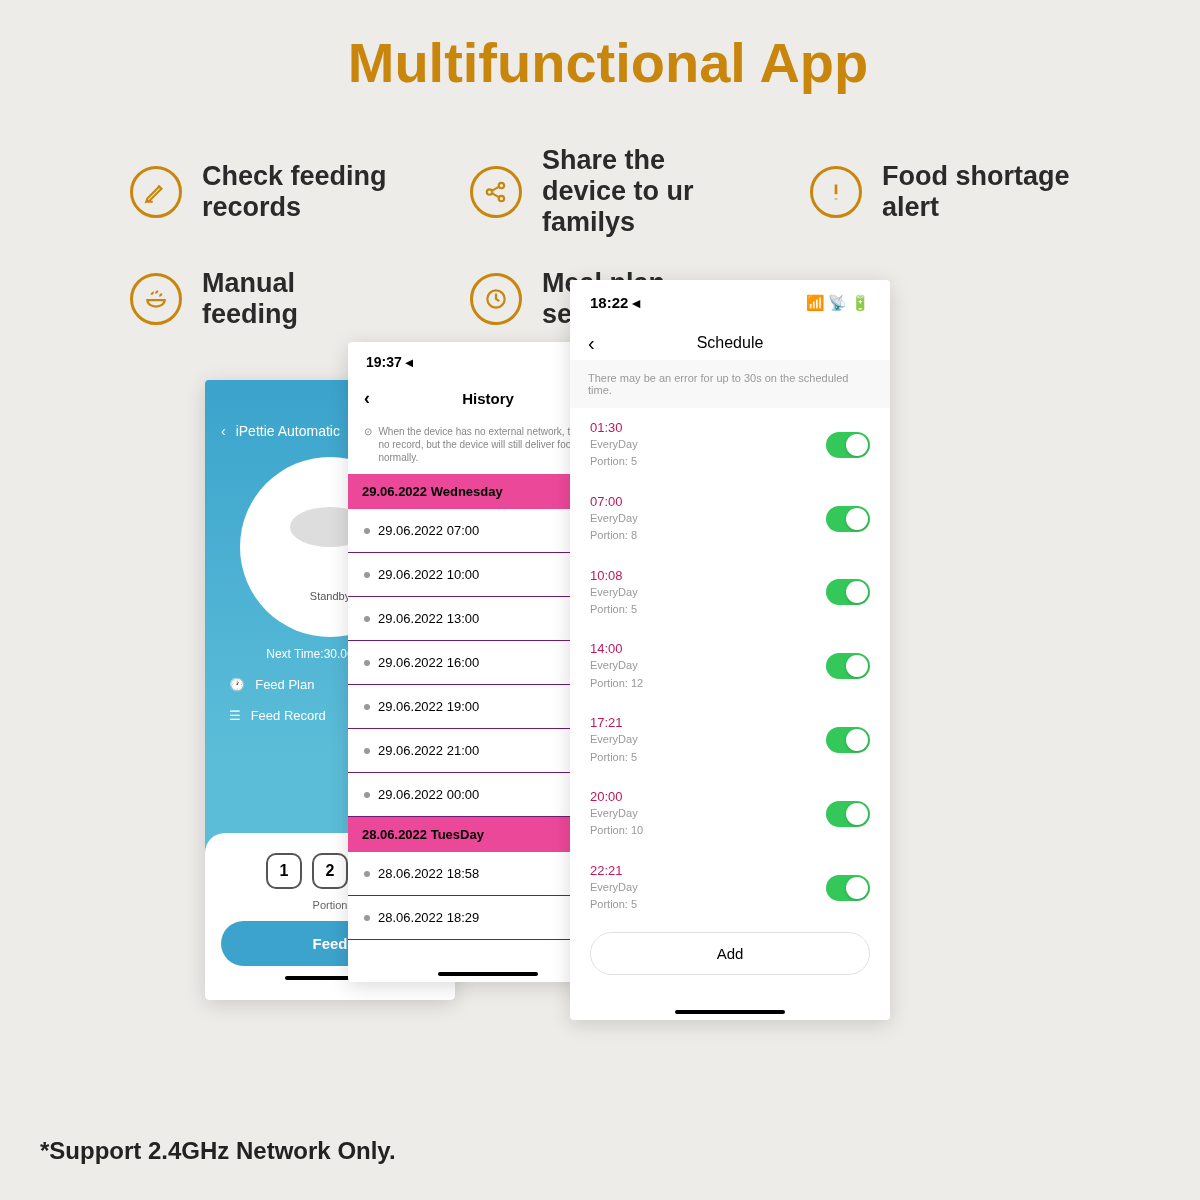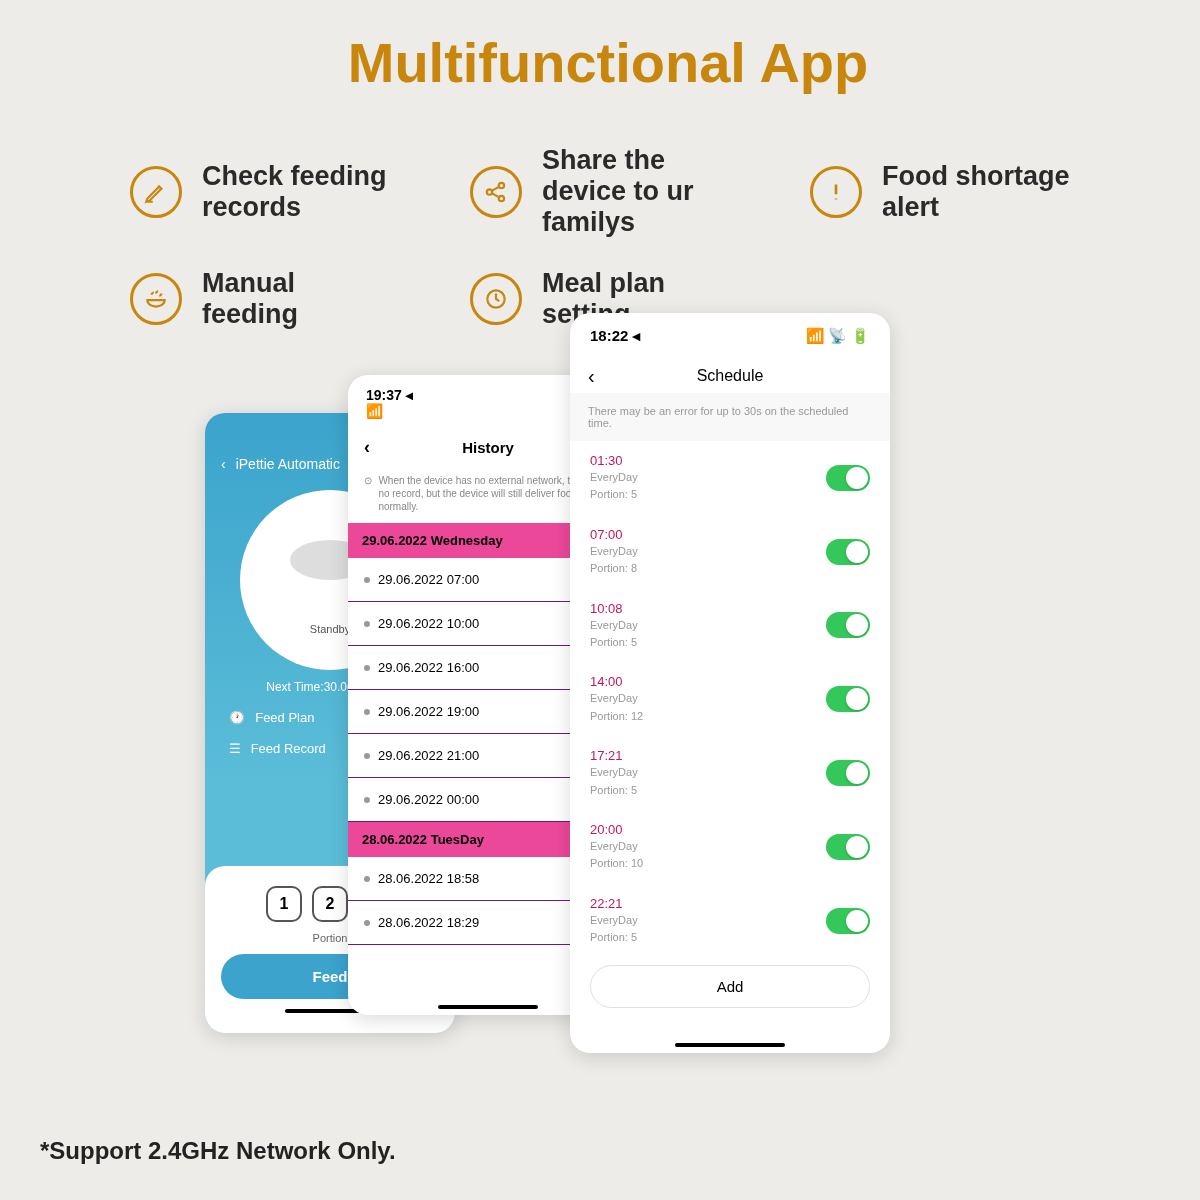--- a/index.html
+++ b/index.html
@@ -7,39 +7,39 @@
 
 .title { text-align: center; font-size: 56px; font-weight: 700; color: #c8860d; padding-top: 30px; padding-left: 16px; }
 
 .features { display: grid; grid-template-columns: 1fr 1fr 1fr; gap: 30px 80px; padding: 50px 130px 30px; }
 .feature { display: flex; align-items: center; gap: 20px; }
 .feature-icon { width: 52px; height: 52px; border: 3px solid #c8860d; border-radius: 50%; display: flex; align-items: center; justify-content: center; flex-shrink: 0; }
 .feature-icon svg { width: 26px; height: 26px; }
 .feature-text { font-size: 27px; font-weight: 600; color: #2a2a2a; }
 
 .phones { position: relative; width: 100%; height: 680px; }
-.phone { position: absolute; background: #fff; border-radius: 20px; box-shadow: 0 4px 20px rgba(0,0,0,0.15); overflow: hidden; margin-top: 33px; }
+.phone { position: absolute; background: #fff; border-radius: 4px; box-shadow: 0 4px 20px rgba(0,0,0,0.15); overflow: hidden; }
 
 .phone-main { left: 205px; top: 20px; width: 250px; height: 620px; background: linear-gradient(180deg, #3ba3cc 0%, #5bbdd8 60%); }
 .phone-main .status-bar { display: flex; justify-content: flex-end; padding: 10px 16px; color: #fff; font-size: 13px; font-weight: 600; }
 .phone-main .header { color: #fff; padding: 8px 16px; font-size: 14px; display: flex; align-items: center; gap: 10px; }
 .phone-main .device-circle { width: 180px; height: 180px; background: #fff; border-radius: 50%; margin: 10px auto; display: flex; align-items: center; justify-content: center; position: relative; }
 .phone-main .bowl { width: 80px; height: 40px; background: #ddd; border-radius: 50%; position: absolute; top: 50px; }
 .phone-main .standby { font-size: 11px; color: #555; position: absolute; bottom: 35px; }
 .phone-main .next-time { color: #fff; font-size: 12px; text-align: center; margin: 8px 0; }
 .phone-main .menu-item { color: #fff; font-size: 13px; padding: 8px 24px; display: flex; align-items: center; gap: 10px; }
 .phone-main .bottom-panel { background: #fff; border-radius: 20px 20px 0 0; padding: 20px 16px; position: absolute; bottom: 0; width: 100%; }
 .phone-main .portions { display: flex; gap: 10px; justify-content: center; }
 .phone-main .portion-btn { width: 36px; height: 36px; border: 2px solid #555; border-radius: 10px; display: flex; align-items: center; justify-content: center; font-size: 16px; font-weight: 600; }
 .phone-main .portion-label { font-size: 11px; color: #666; text-align: center; margin: 10px 0; }
 .phone-main .feed-btn { background: #3ba3cc; color: #fff; border-radius: 24px; padding: 14px; text-align: center; font-size: 15px; font-weight: 600; }
 .phone-main .home-indicator { width: 90px; height: 4px; background: #000; border-radius: 4px; margin: 10px auto 0; }
 
 .phone-history { left: 348px; top: -18px; width: 280px; height: 640px; }
-.phone-history .status-bar { display: flex; justify-content: space-between; padding: 12px 18px; font-size: 14px; font-weight: 600; flex-direction: column; }
+.phone-history .status-bar { display: flex; justify-content: space-between; padding: 12px 18px; font-size: 14px; font-weight: 600; }
 .phone-history .header { display: flex; align-items: center; justify-content: center; padding: 8px 16px; position: relative; font-size: 15px; font-weight: 600; }
 .phone-history .back { position: absolute; left: 16px; font-size: 18px; }
 .phone-history .notice { font-size: 10px; color: #888; padding: 10px 16px; display: flex; gap: 6px; line-height: 1.3; }
 .phone-history .day-header { font-size: 13px; font-weight: 700; padding: 10px 14px; background: #ec4899; }
 .phone-history .record-row { display: flex; justify-content: space-between; padding: 14px 18px 14px 30px; font-size: 13px; border-bottom: 1px solid #701a75; position: relative; }
 .phone-history .record-row::before { content: ''; width: 6px; height: 6px; background: #999; border-radius: 50%; position: absolute; left: 16px; top: 19px; }
 .phone-history .record-row .status { color: #999; font-size: 12px; }
 .phone-history .home-indicator { width: 100px; height: 4px; background: #000; border-radius: 4px; position: absolute; bottom: 6px; left: 50%; transform: translateX(-50%); }
 
 .phone-schedule { left: 570px; top: -80px; width: 320px; height: 740px; }
@@ -162,20 +162,24 @@
         <div class="day-header">29.06.2022 Wednesday</div>
         <div class="record-row">
           <span>29.06.2022 07:00</span>
           <span class="status">Feed</span>
         </div>
         <div class="record-row">
           <span>29.06.2022 10:00</span>
           <span class="status">Feed</span>
         </div>
         <div class="record-row">
+          <span>29.06.2022 13:00</span>
+          <span class="status">Feed</span>
+        </div>
+        <div class="record-row">
           <span>29.06.2022 16:00</span>
           <span class="status">Feed</span>
         </div>
         <div class="record-row">
           <span>29.06.2022 19:00</span>
           <span class="status">Feed</span>
         </div>
         <div class="record-row">
           <span>29.06.2022 21:00</span>
           <span class="status">Feed</span>

